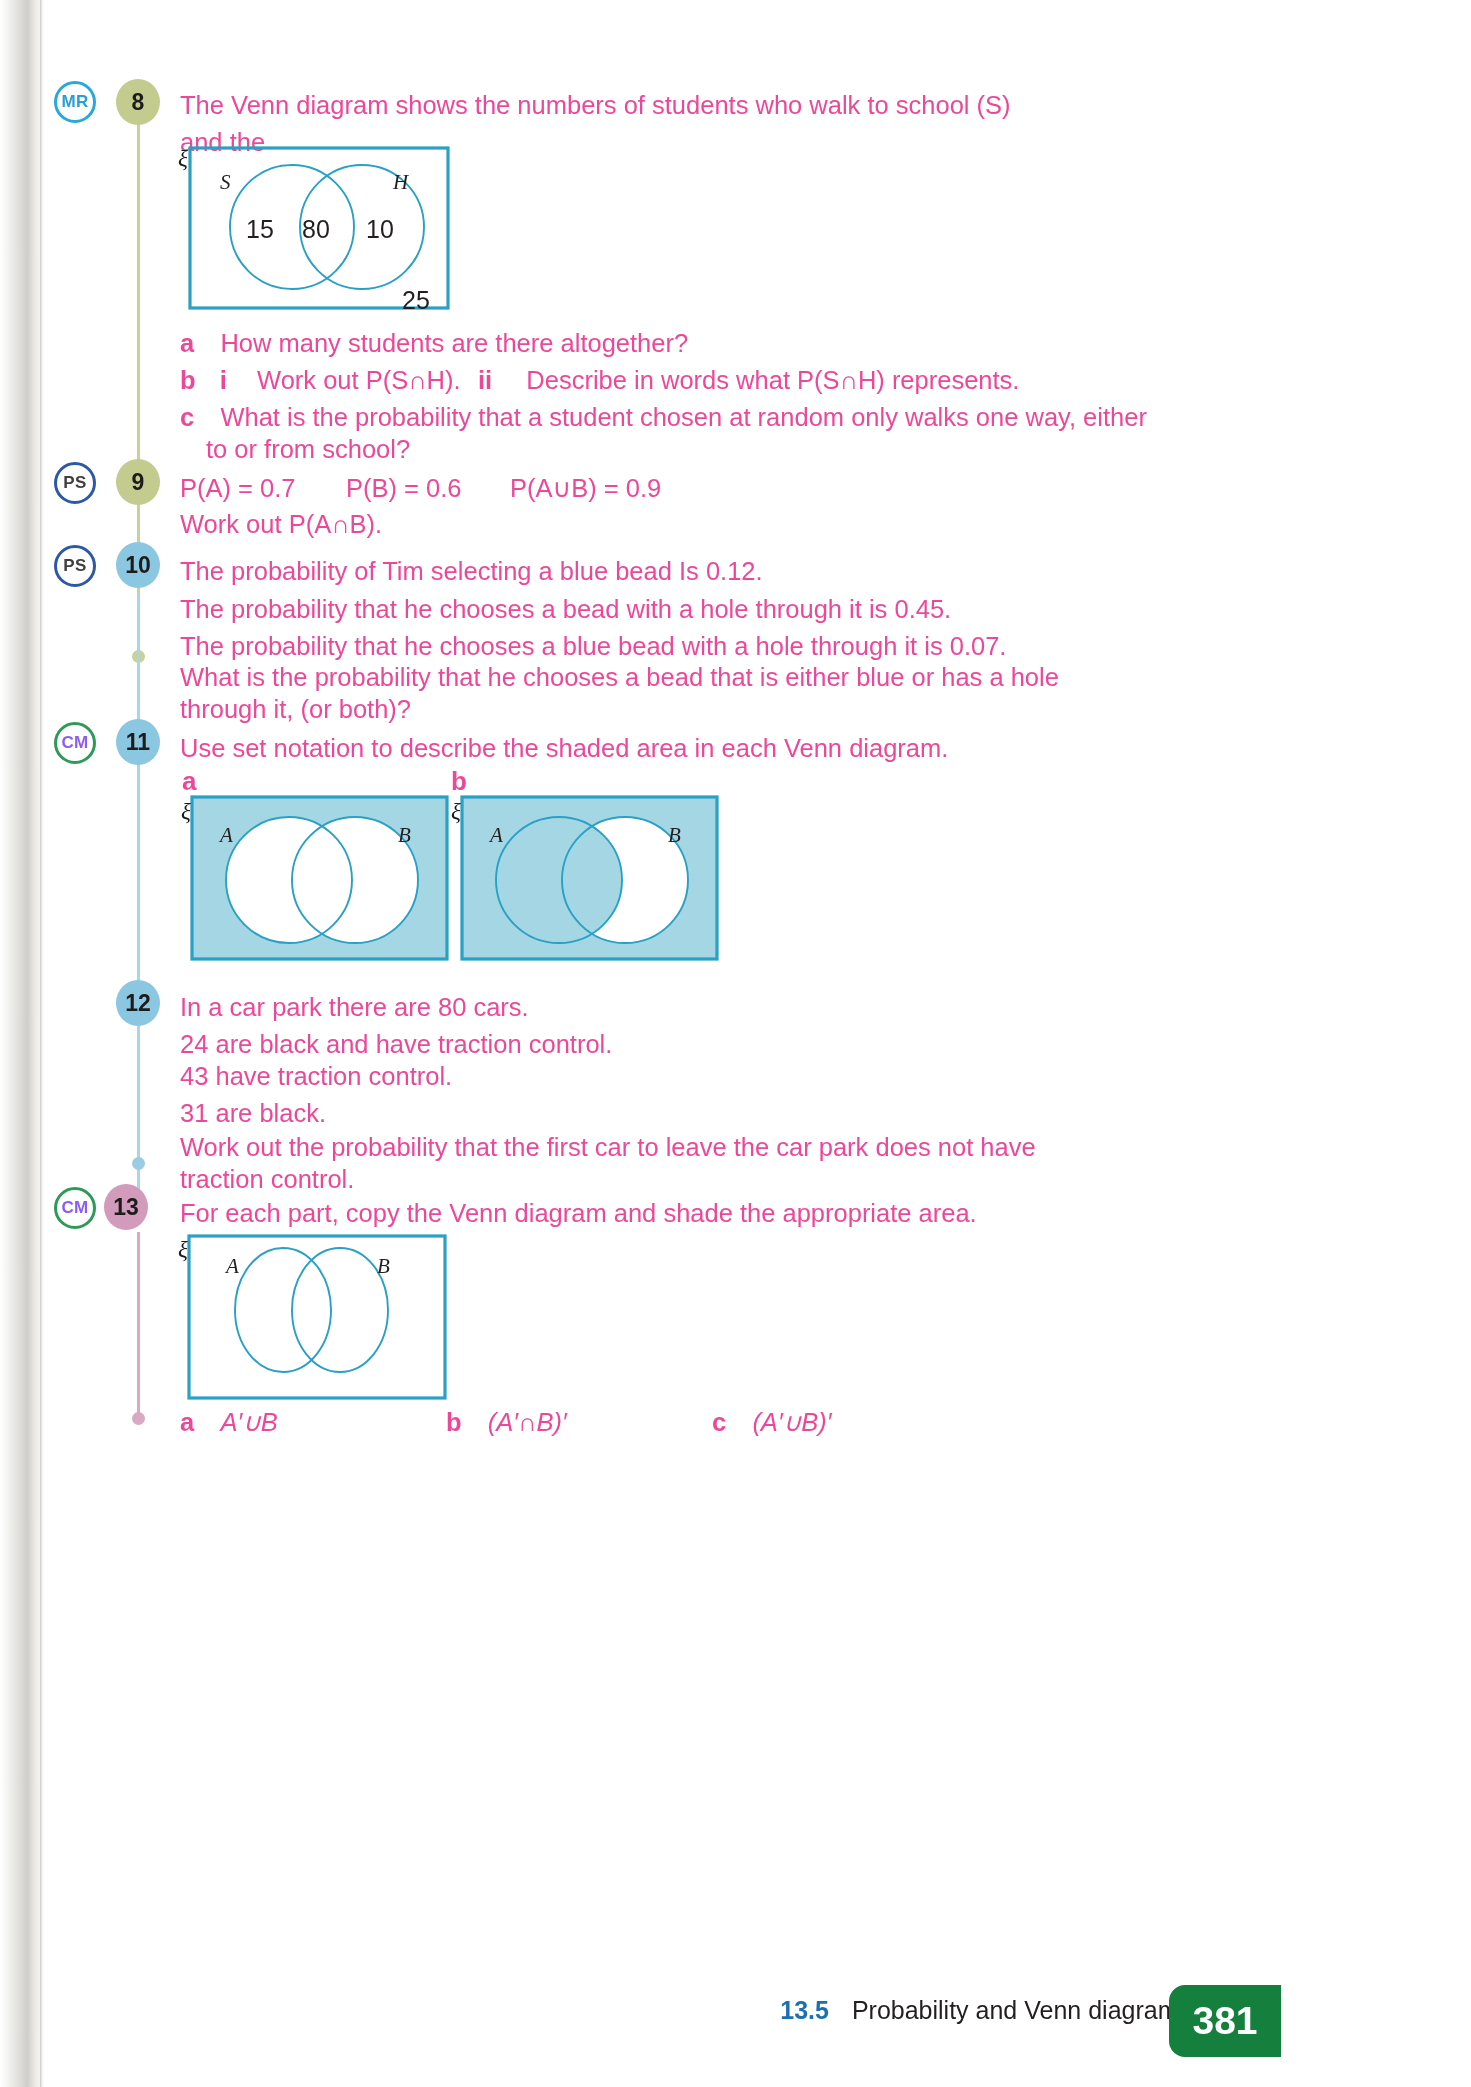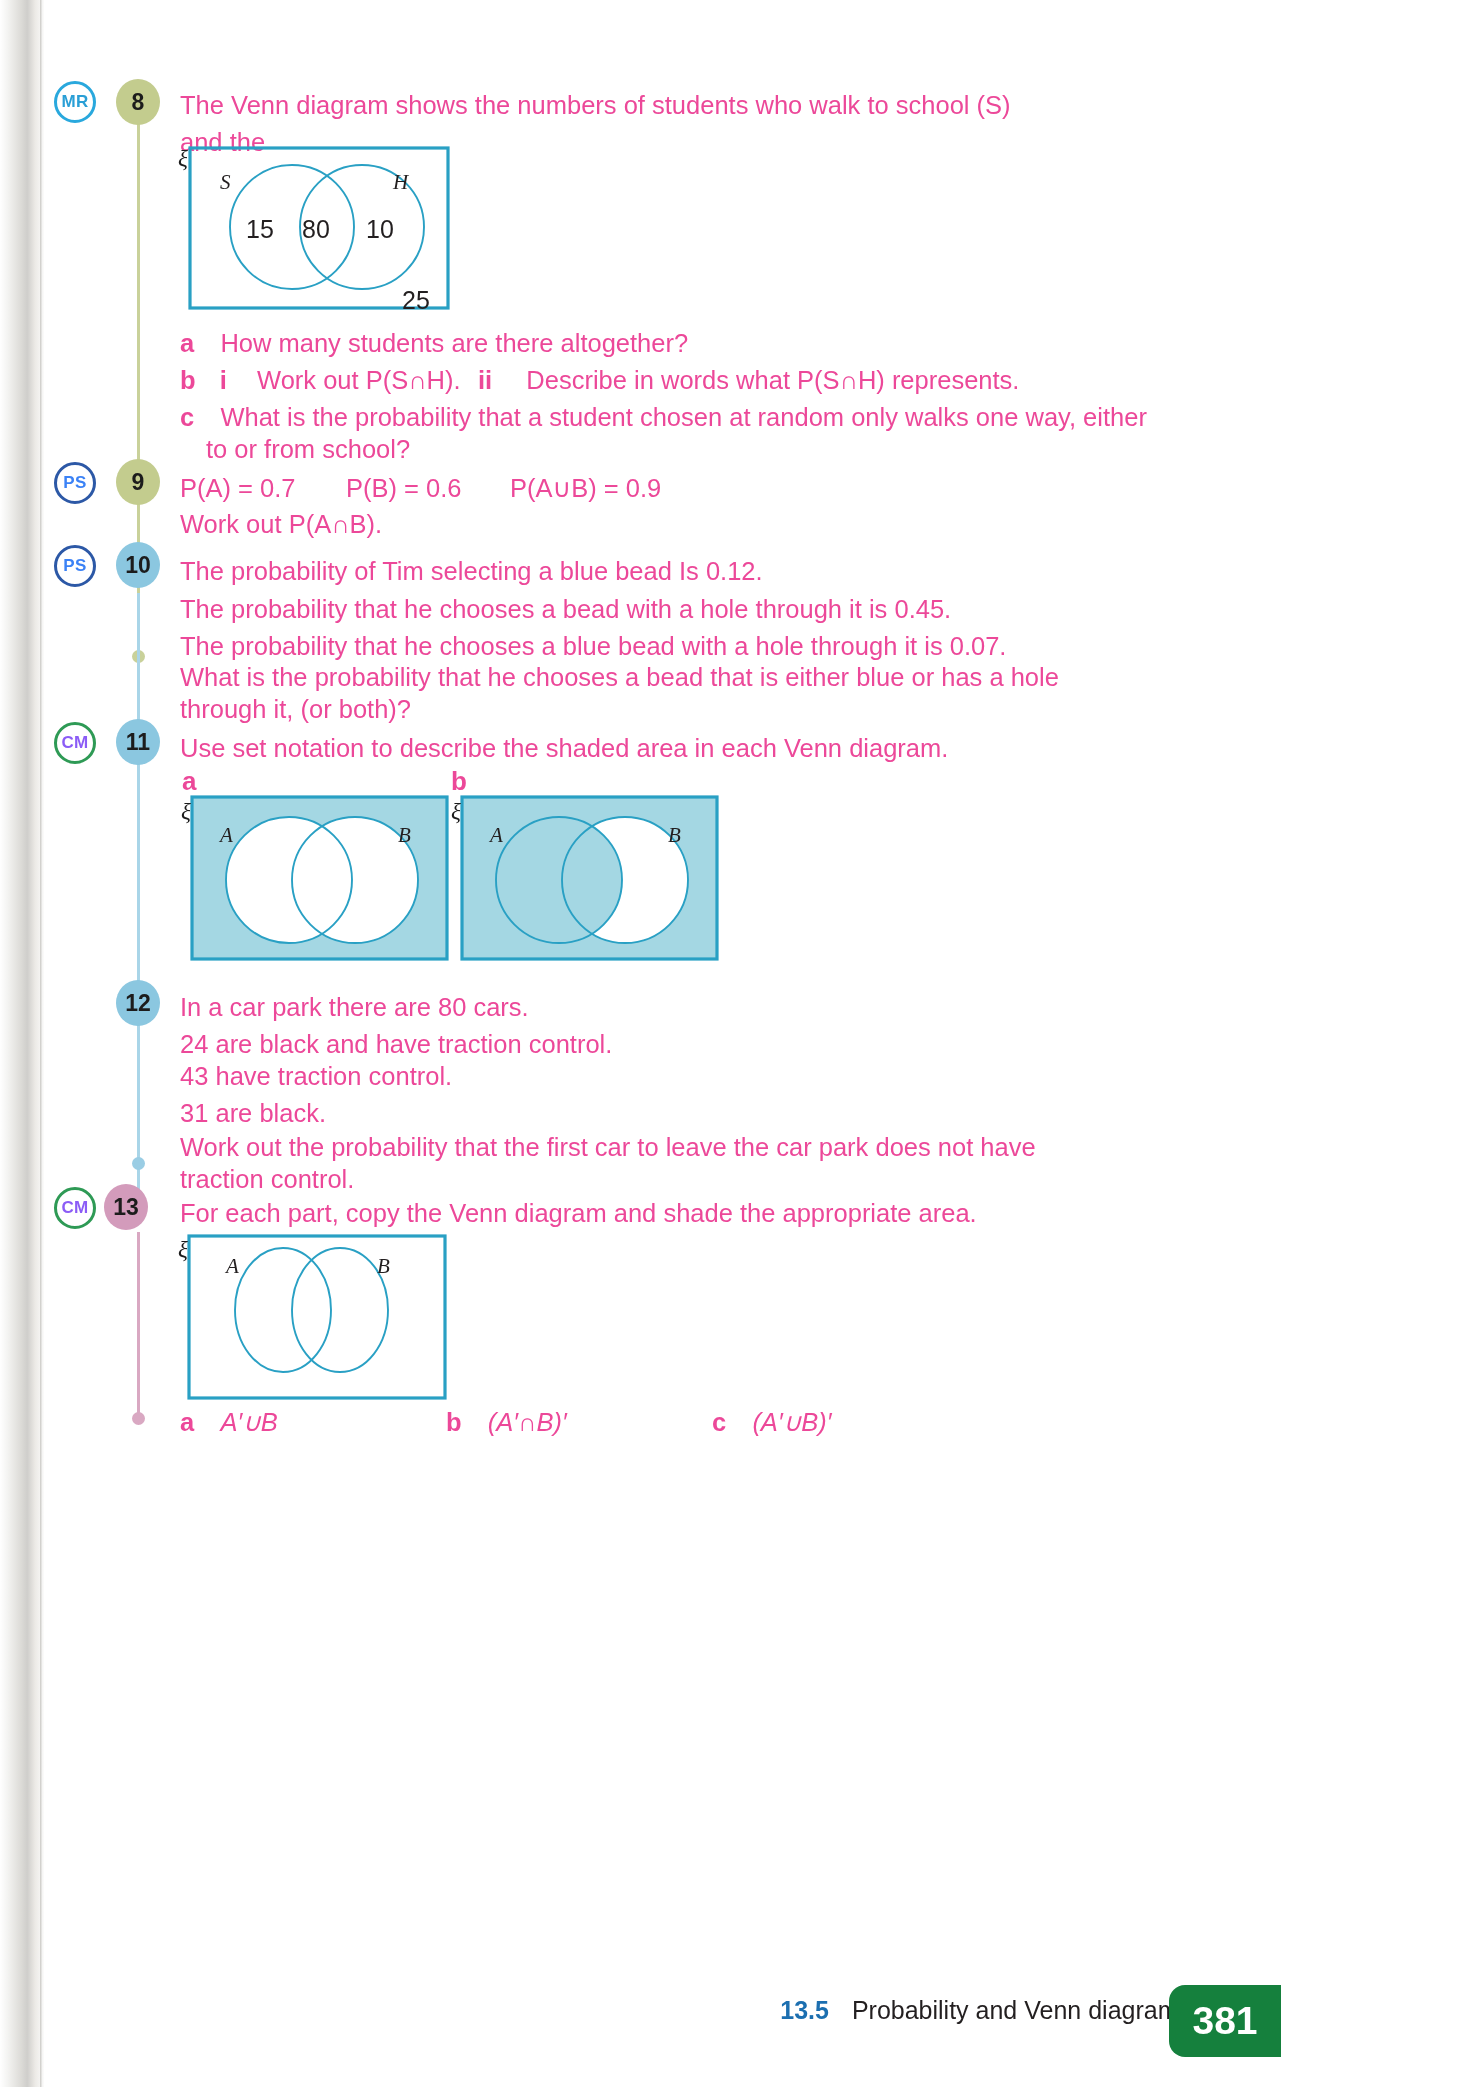--- a/index.html
+++ b/index.html
@@ -31,21 +31,21 @@
     border: 3.5px solid #2aa3d8; background: #ffffff;
     display: flex; align-items: center; justify-content: center;
     font-size: 17px; font-weight: bold; letter-spacing: .3px;
     color: #1b6fb5; font-family: "Liberation Sans", sans-serif;
   }
   .badge::after {
     content: ""; position: absolute; left: 3px; top: 3px; right: 3px; bottom: 3px;
     border-radius: 50%; border: 2px solid #ffffff;
   }
   .badge.mr { border-color: #29a8dd; color: #2a9fd6; }
-  .badge.ps { border-color: #2c58a6; color: #3b82f6; }
+  .badge.ps { border-color: #2c58a6; color: #404040; }
   .badge.cm { border-color: #2e9a55; color: #8b5cf6; }
   .badge span { position: relative; z-index: 2; }
 
   .qnum {
     position: absolute; width: 44px; height: 46px; border-radius: 50%;
     display: flex; align-items: center; justify-content: center;
     font-size: 23px; font-weight: bold; color: #1c1c1c;
     font-family: "Liberation Sans", sans-serif;
   }
   .qnum.olive { background: #c3cc8e; }

